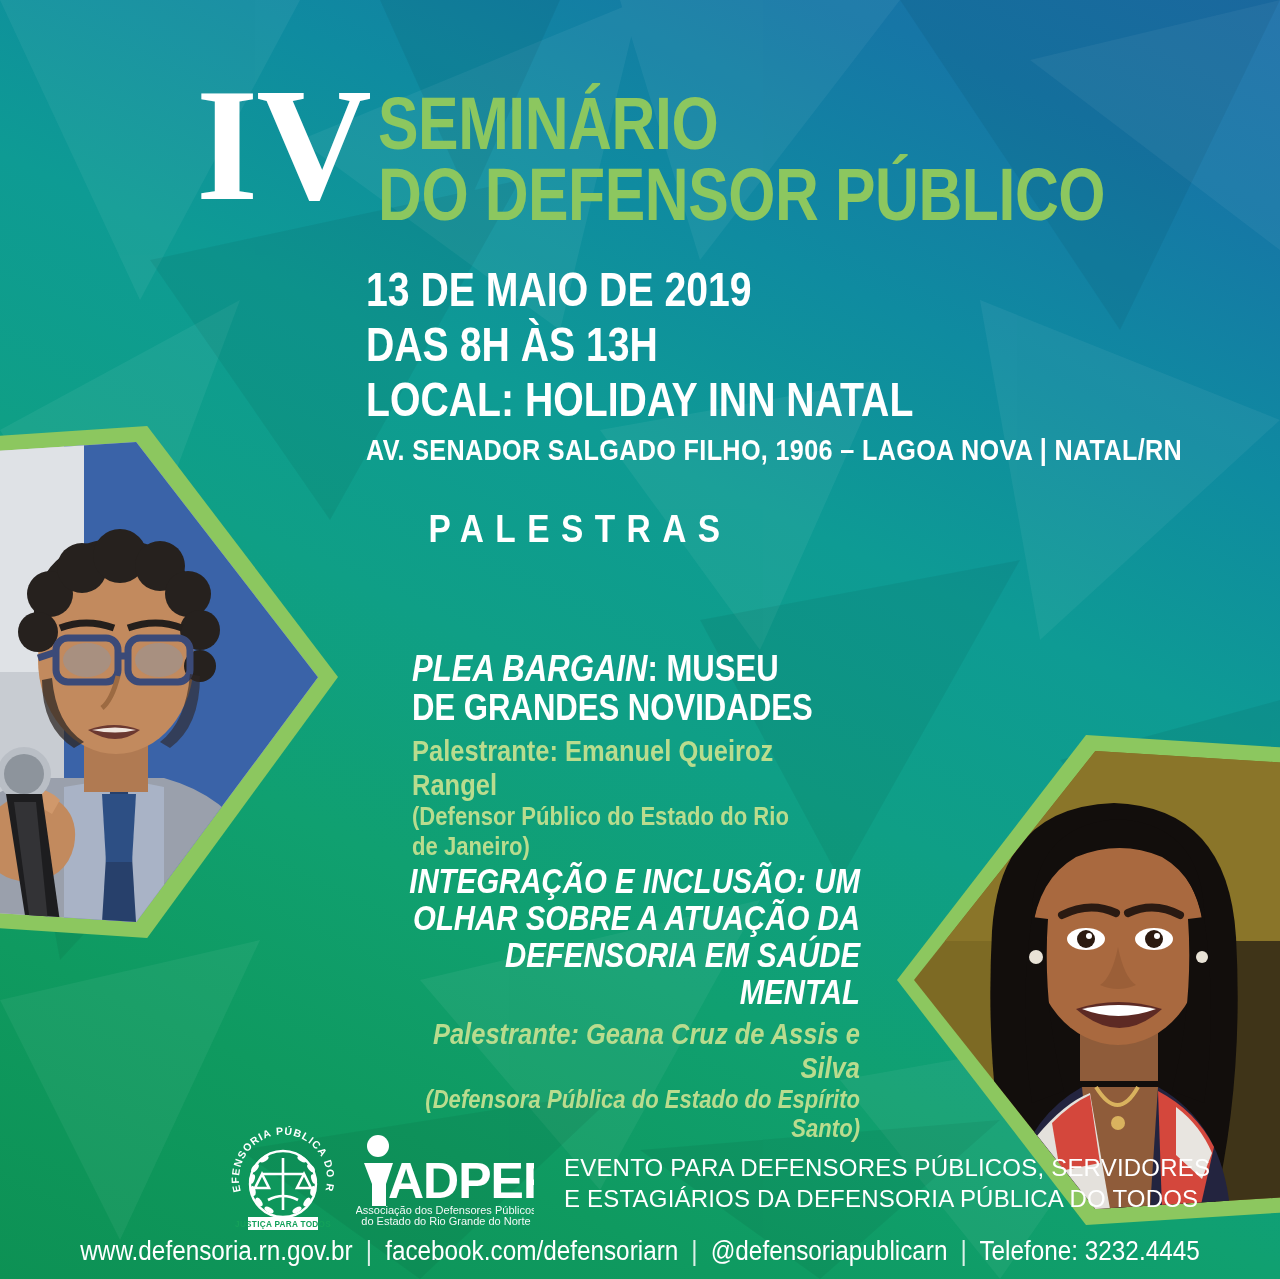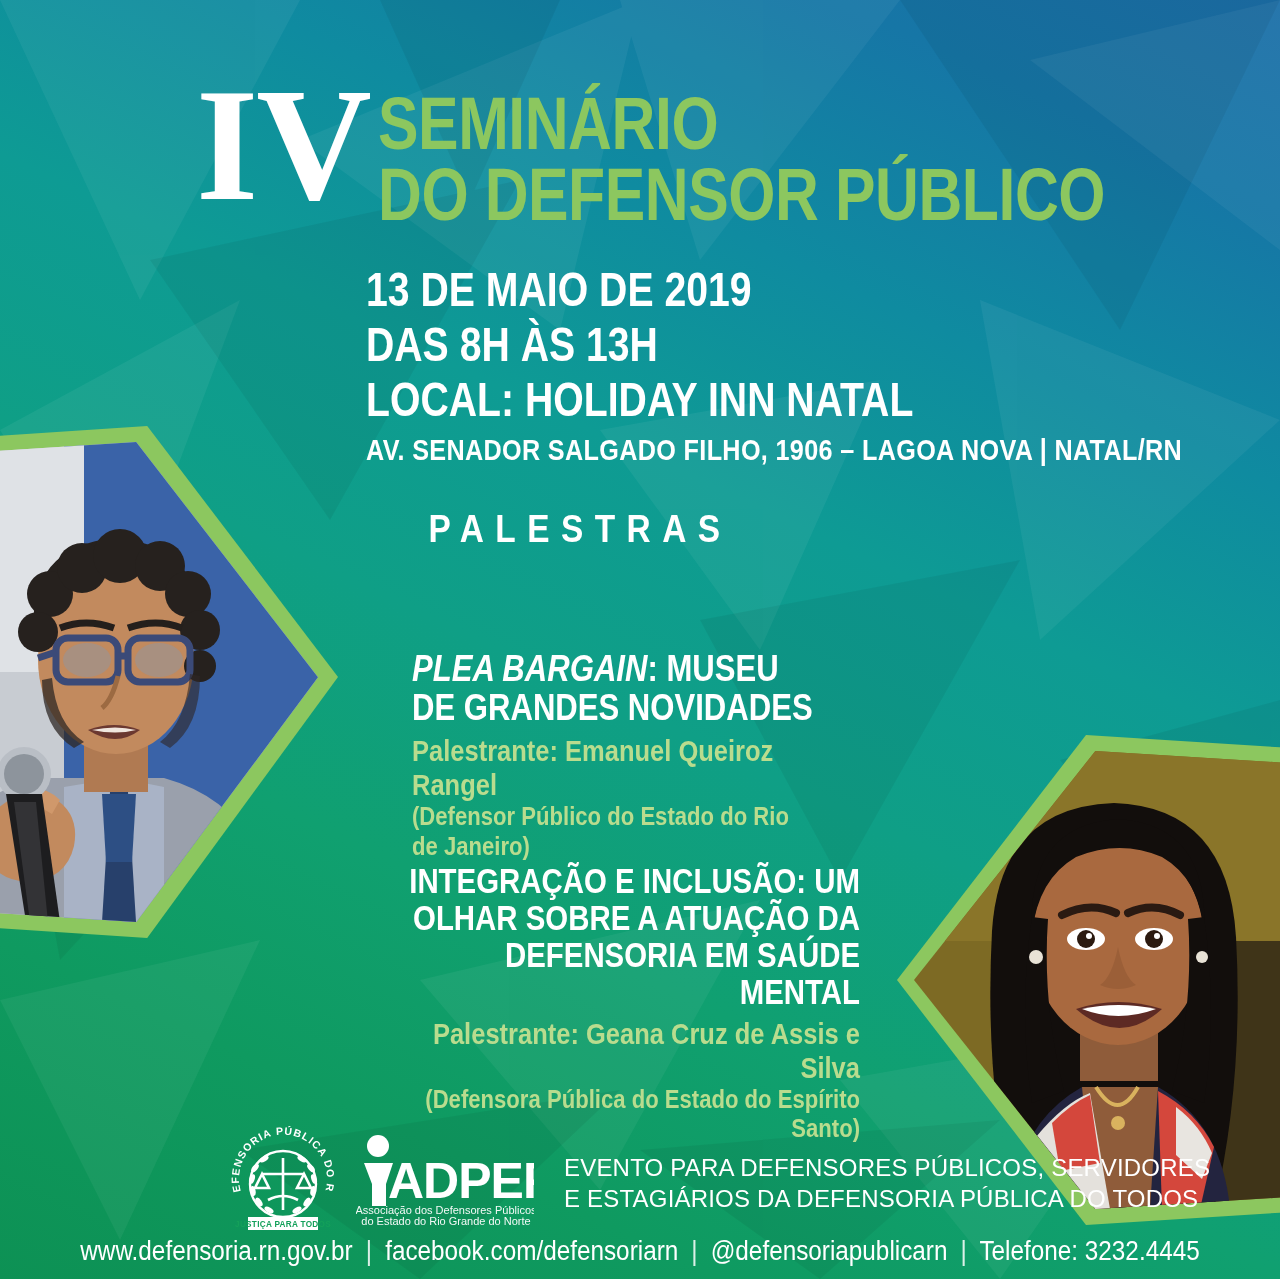--- a/index.html
+++ b/index.html
@@ -137,21 +137,21 @@
     font-size: 38px;
     font-weight: 700;
     letter-spacing: 13px;
     transform: scaleX(0.88);
     transform-origin: center center;
   }
 
   
   .lecture { position: absolute; }
   #lecture-1 { left: 412px; top: 612px; width: 480px; text-align: left; margin-top: 37px; }
-  #lecture-2 { left: 290px; top: 862px; width: 570px; text-align: right; }
+  #lecture-2 { left: 290px; top: 862px; width: 570px; text-align: right; font-style: italic; }
 
   .lecture-title {
     color: #ffffff;
     font-size: 37px;
     line-height: 1.06;
     font-weight: 700;
     transform: scaleX(0.84);
   }
   #lecture-1 .lecture-title { transform-origin: left center; }
   #lecture-2 .lecture-title { transform-origin: right center; font-size: 35px; }

